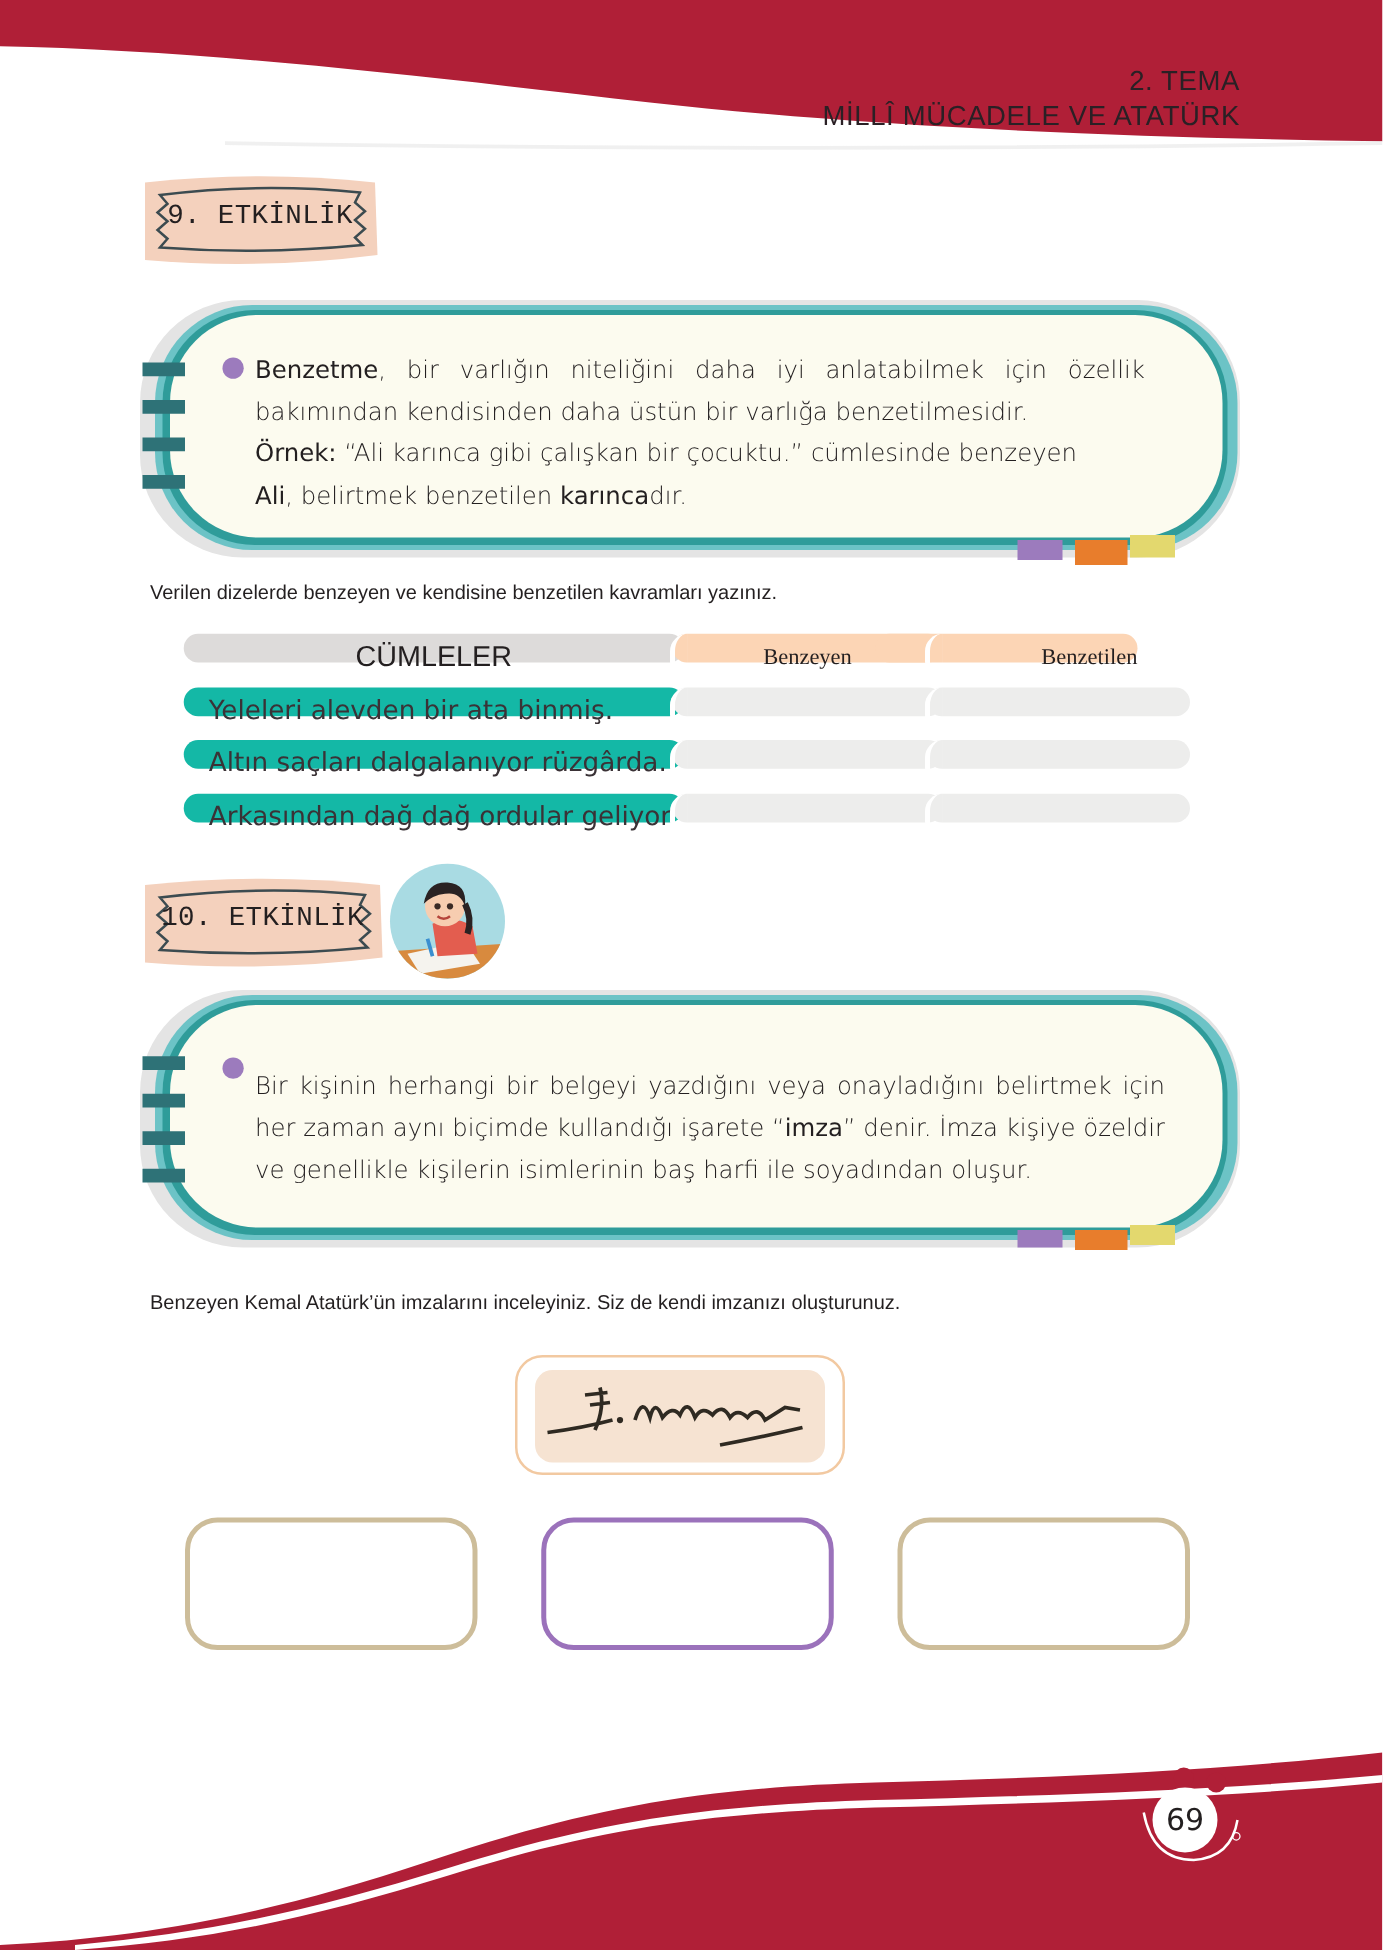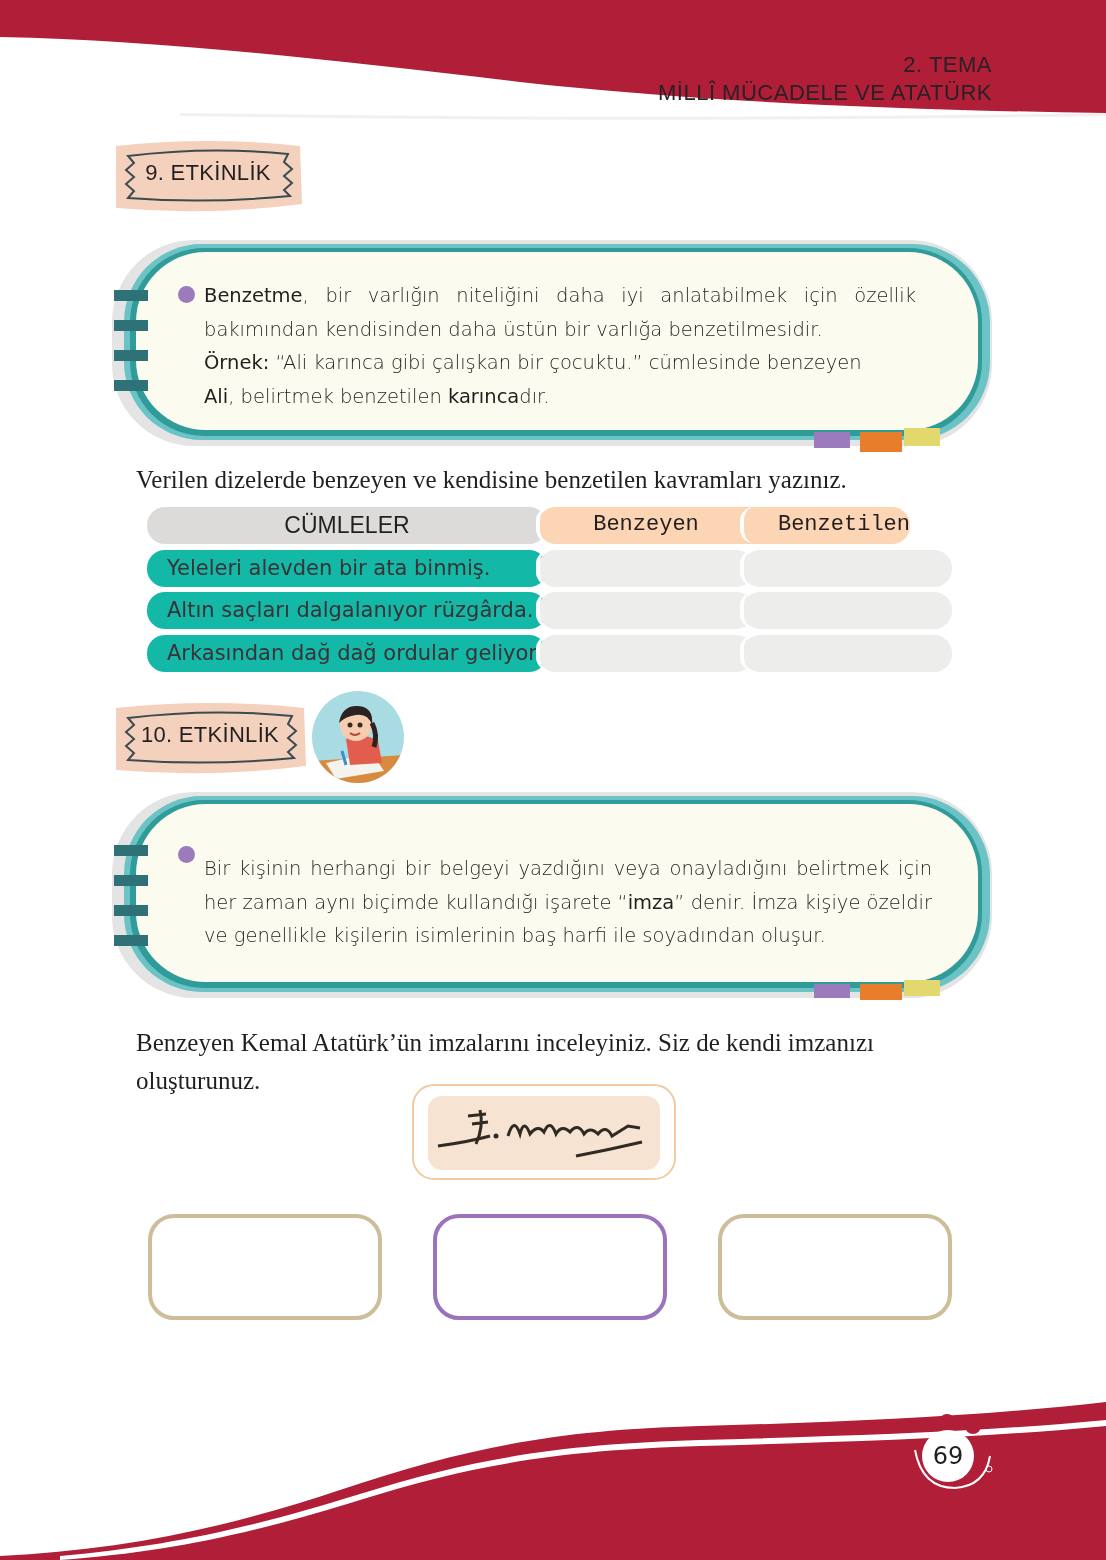--- a/index.html
+++ b/index.html
@@ -9,35 +9,35 @@
 
   
   .header-svg { position: absolute; left: 0; top: 0; }
   .theme-label { position: absolute; right: 114px; text-align: center; font-family: "Liberation Sans", sans-serif; color: #2a2025; letter-spacing: 0.5px; }
   .theme-number { top: 52px; font-size: 22px; }
   .theme-title { top: 80px; font-size: 22px; }
 
   
   .badge { position: absolute; }
   .badge svg { position: absolute; left: 0; top: 0; }
-  .badge-label { position: absolute; left: 0; right: 0; text-align: center; font-family: Liberation Sans, sans-serif; font-size: 22px; color: #231f20; letter-spacing: 0.3px; }
+  .badge-label { position: absolute; left: 0; right: 0; text-align: center; font-family: Liberation Mono, monospace; font-size: 22px; color: #231f20; letter-spacing: 0.3px; }
 
   
   .card { position: absolute; }
   .card svg { position: absolute; left: 0; top: 0; }
   .card-text { position: absolute; font-size: 19.5px; line-height: 33.5px; color: #231f20; text-align: justify; font-family: "DejaVu Sans", sans-serif; font-weight: 300; }
   .card-text b { font-weight: normal; }
   .bullet { position: absolute; width: 17px; height: 17px; border-radius: 50%; background: #9c7bbd; }
 
-  .instruction { position: absolute; left: 136px; font-size: 25px; color: #231f20; font-family: Liberation Serif, serif; }
+  .instruction { position: absolute; left: 120px; font-size: 16px; color: #231f20; font-family: Liberation Sans, sans-serif; }
 
   
-  .tbl-cell { position: absolute; height: 37px; border-radius: 18px; font-size: 21px; line-height: 36px; color: #3a3236; }
+  .tbl-cell { position: absolute; height: 23px; border-radius: 18px; font-size: 21px; line-height: 36px; color: #3a3236; }
   .th-main { background: #dddbda; text-align: center; font-family: "Liberation Sans", sans-serif; font-size: 23px; color: #231f20; }
-  .th-sub { background: #fcd5b5; text-align: center; font-family: Liberation Mono, monospace; font-size: 22px; color: #231f20; }
+  .th-sub { background: #fcd5b5; text-align: center; font-family: Liberation Serif, serif; font-size: 18px; color: #231f20; }
   .td { background: #14b8a6; padding-left: 20px; }
   .td-blank { background: #ededec; }
   .cell-sep { position: absolute; width: 14px; height: 36px; border-radius: 18px 0 0 18px; border-left: 4px solid #ffffff; }
 
   .avatar { position: absolute; left: 312px; top: 691px; width: 92px; height: 92px; border-radius: 50%; background: #a9dbe3; overflow: hidden; }
 
   .sig-box { position: absolute; left: 412px; top: 1084px; width: 264px; height: 96px; border: 2.5px solid #f2c9a1; border-radius: 22px; background: #fff; }
   .sig-inner { position: absolute; left: 14px; top: 10px; width: 232px; height: 74px; border-radius: 14px; background: #f6e3d2; }
 
   .draw-box { position: absolute; top: 1214px; width: 234px; height: 106px; border-radius: 26px; border: 4px solid; }

